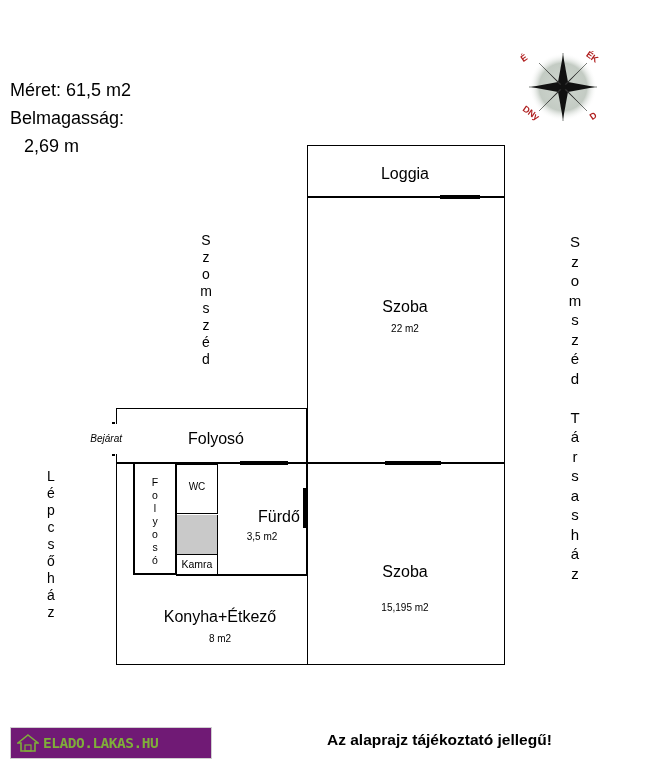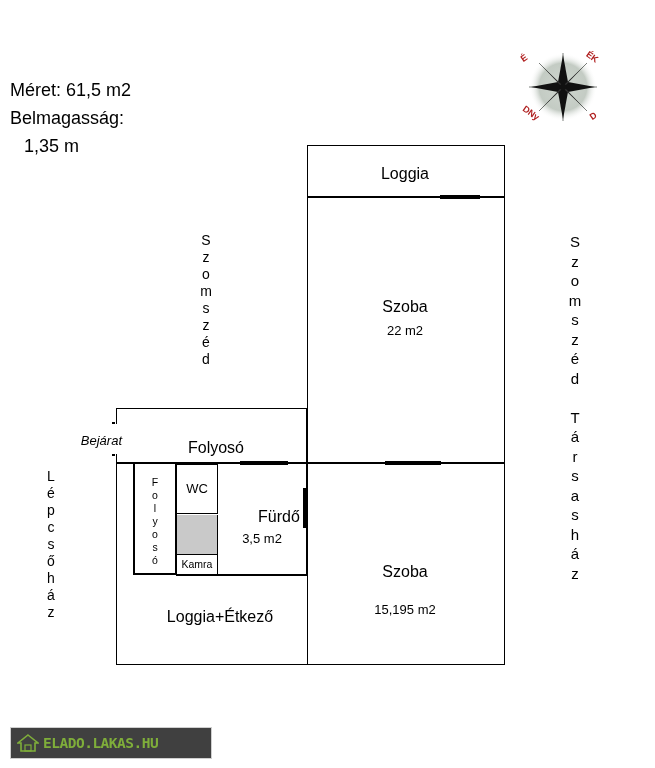--- a/index.html
+++ b/index.html
@@ -32,54 +32,54 @@
     font-size:14px;
     letter-spacing:0px;
     line-height:17px;
     text-align:center;
     white-space:pre;
   }
   .vtext-lg{font-size:15px;line-height:19.5px;font-weight:normal;}
 
   .label{font-size:14px;text-align:center;white-space:nowrap;}
   .label-big{font-size:16px;}
-  .label-small{font-size:13px;}
+  .label-small{font-size:10px;}
   .label-tiny{font-size:10.5px;}
 
   
   .gap{background:#fff;}
   .thick{background:#000;}
 
   
   #footer-note{
     left:327px;top:731px;width:310px;
     font-size:15.5px;font-weight:bold;text-align:left;white-space:nowrap;
   }
   #logo{
     left:10px;top:727px;width:200px;height:30px;
-    border:1px solid #cfcfcf;background:#404040;
+    border:1px solid #cfcfcf;background:#701a75;
     display:flex;align-items:center;
   }
   #logo .house{
     width:22px;height:20px;margin-left:6px;margin-right:4px;position:relative;flex:0 0 auto;
   }
   #logo .logotext{
     font-family:"DejaVu Sans Mono", monospace;
     font-size:14.5px;font-weight:bold;color:#7fae3a;letter-spacing:-0.5px;
   }
 </style>
 </head>
 <body>
 
 <div class="stage">
 
   <div class="abs" id="info">
     <div>Méret: 61,5 m2</div>
     <div>Belmagasság:</div>
-    <div class="indent">1,35 m</div>
+    <div class="indent">2,69 m</div>
   </div>
 
   <div class="abs" id="compass">
     <svg width="90" height="90" viewBox="0 0 90 90">
       <defs>
         <radialGradient id="g1" cx="50%" cy="50%" r="50%">
           <stop offset="0%" stop-color="#cfd6cf" stop-opacity="0.95"></stop>
           <stop offset="70%" stop-color="#b9c2b9" stop-opacity="0.85"></stop>
           <stop offset="100%" stop-color="#ffffff" stop-opacity="0"></stop>
         </radialGradient>
@@ -192,38 +192,40 @@
 
   <div class="abs label label-big" style="left:340px;top:298px;width:130px;">Szoba</div>
   <div class="abs label label-small" style="left:340px;top:323px;width:130px;">22 m2</div>
 
   <div class="abs label label-big" style="left:340px;top:563px;width:130px;">Szoba</div>
   <div class="abs label label-small" style="left:340px;top:588px;width:130px;margin-top:14px;">15,195 m2</div>
 
   <div class="abs label label-big" style="left:224px;top:508px;width:110px;">Fürdő</div>
   <div class="abs label label-small" style="left:207px;top:531px;width:110px;">3,5 m2</div>
 
-  <div class="abs label label-big" style="left:135px;top:608px;width:170px;">Loggia+Étkező</div>
+  <div class="abs label label-big" style="left:135px;top:608px;width:170px;">Konyha+Étkező</div>
+  <div class="abs label label-small" style="left:135px;top:633px;width:170px;">8 m2</div>
 
   <div class="abs label label-small" style="left:176px;top:481px;width:42px;font-weight:normal;">WC</div>
 
   <div class="abs label label-tiny" style="left:176px;top:558px;width:42px;">Kamra</div>
 
-  <div class="abs label label-big" style="left:168px;top:439px;width:96px;">Folyosó</div>
+  <div class="abs label label-big" style="left:168px;top:430px;width:96px;">Folyosó</div>
 
   <div class="abs vtext" style="left:140px;top:476px;width:30px;font-size:10.5px;line-height:13px;">F
 o
 l
 y
 o
 s
 ó</div>
 
   <div class="abs label label-small" style="left:62px;top:433px;width:60px;text-align:right;font-style:italic;">Bejárat</div>
 
+  <div class="abs" id="footer-note">Az alaprajz tájékoztató jellegű!</div>
 
   <div class="abs" id="logo">
     <span class="house">
       <svg width="22" height="20" viewBox="0 0 22 20">
         <polygon points="11,2 21,10 18,10 18,18 4,18 4,10 1,10" fill="none" stroke="#7fae3a" stroke-width="1.6"></polygon>
         <rect x="8" y="12" width="6" height="6" fill="none" stroke="#7fae3a" stroke-width="1.2"></rect>
       </svg>
     </span>
     <span class="logotext">ELADO.LAKAS.HU</span>
   </div>

